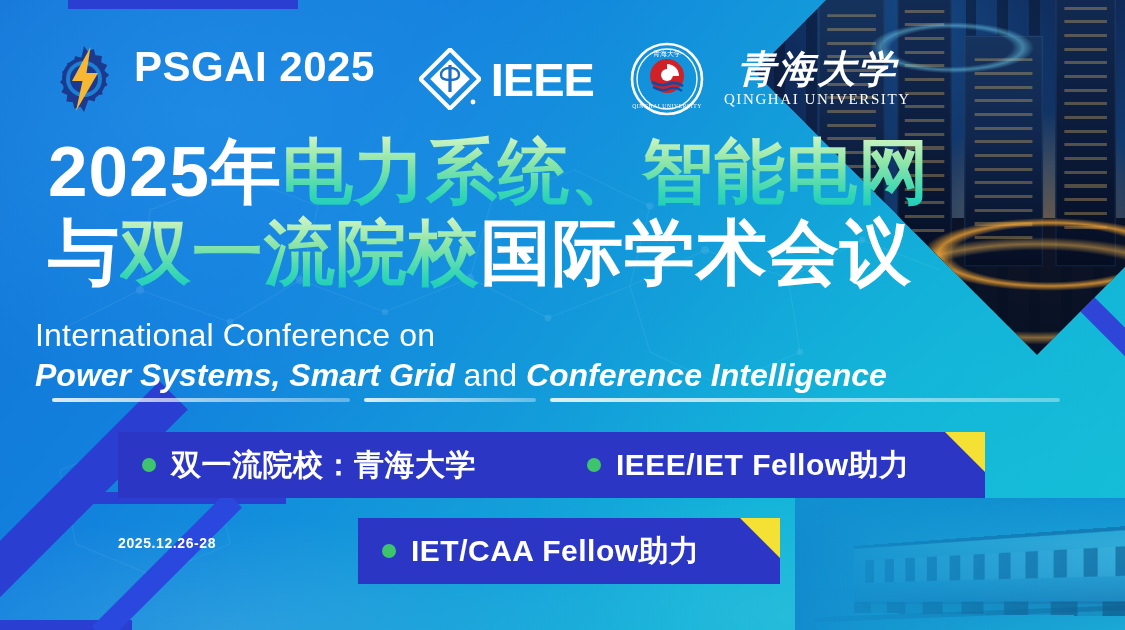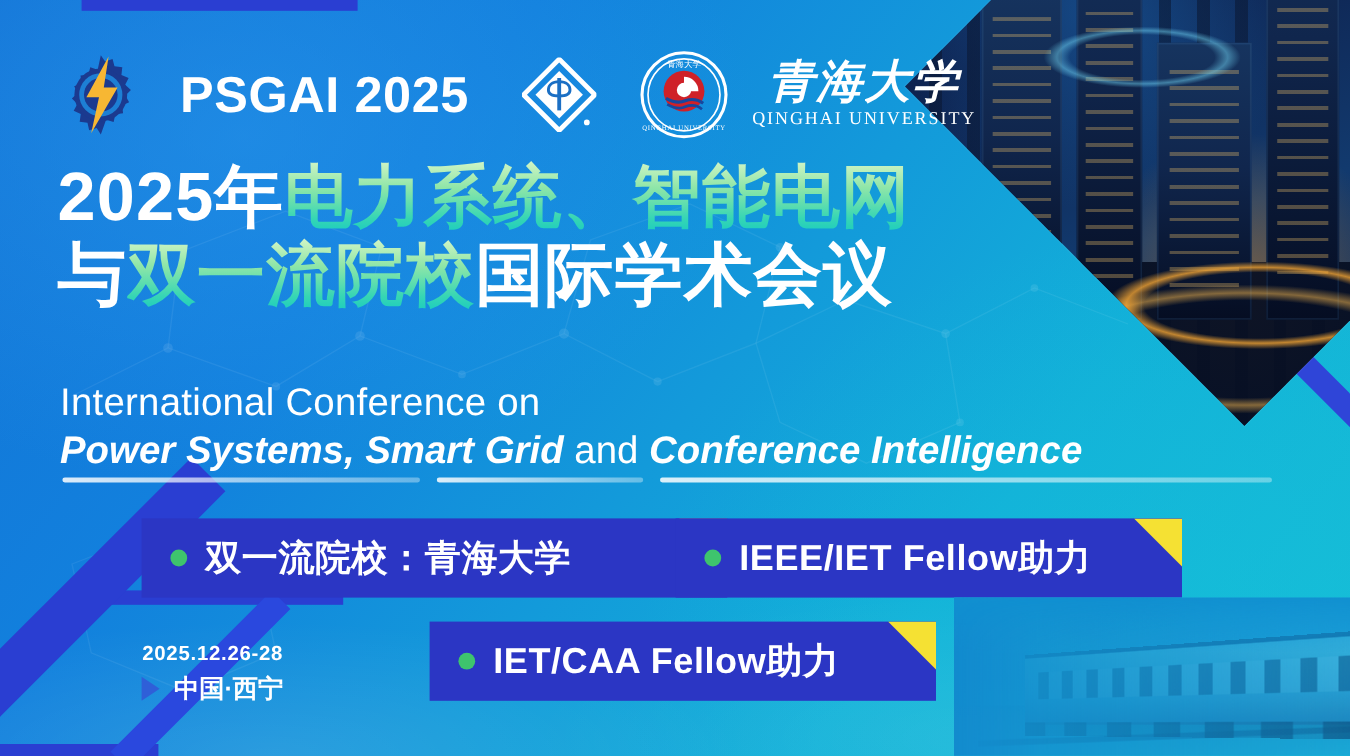--- a/index.html
+++ b/index.html
@@ -172,21 +172,21 @@
     position:absolute; left:0; right:0; top:0; height:46px;
     background:linear-gradient(to bottom, rgba(18,140,208,1), rgba(18,140,208,0));
   }
 
   
   .logo-row {
     position:absolute; left:48px; top:40px;
     display:flex; align-items:center; gap:0;
     height:78px;
   }
-  .psgai-logo { display:flex; align-items:center; gap:30px; }
+  .psgai-logo { display:flex; align-items:flex-start; gap:14px; }
   .gear-mark { width:72px; height:72px; position:relative; flex:none; }
   .psgai-text {
     font-size:42px; font-weight:bold; color:#ffffff;
     letter-spacing:.5px; white-space:nowrap;
   }
   .ieee-logo {
     display:flex; align-items:center; gap:10px;
     margin-left:44px;
   }
   .ieee-diamond { width:62px; height:62px; flex:none; }
@@ -208,33 +208,33 @@
   }
   .qh-en {
     font-family:"Liberation Serif","DejaVu Serif",serif;
     font-size:15px; color:#ffffff; letter-spacing:1.6px;
     white-space:nowrap; margin-top:1px;
   }
 
   
   .title-block { position:absolute; left:48px; top:132px; }
   .title-line {
-    font-size:57px; font-weight:bold; line-height:1.14;
+    font-size:71px; font-weight:bold; line-height:1.14;
     white-space:nowrap; letter-spacing:1px;
   }
   .t-white { color:#ffffff; }
   .t-green {
     background:linear-gradient(to bottom,#d8f6c8 0%,#8fe6a8 38%,#36d6b4 78%,#18cbc0 100%);
     -webkit-background-clip:text; background-clip:text;
     -webkit-text-fill-color:transparent; color:transparent;
   }
 
   
   .subtitle {
-    position:absolute; left:50px; top:316px;
+    position:absolute; left:35px; top:316px;
     color:#ffffff;
   }
   .sub-1 { font-size:32px; line-height:1.22; letter-spacing:.2px; white-space:nowrap; }
   .sub-2 { font-size:32px; line-height:1.30; white-space:nowrap; }
   .sub-em { font-weight:bold; font-style:italic;text-align:right; }
   .sub-plain { font-weight:normal; font-style:normal; }
   .rule-row {
     position:absolute; left:52px; top:398px;
     width:1012px; height:4px;
     display:flex; gap:14px;
@@ -274,21 +274,21 @@
   .badge-1 { left:118px; top:432px; width:488px; height:66px; }
   .badge-2 { left:563px; top:432px; width:422px; height:66px; }
   .badge-3 { left:358px; top:518px; width:422px; height:66px; }
 
   
   .datebox {
     position:absolute; left:118px; top:535px;
     text-align:right; color:#ffffff;
   }
   .date-line {
-    font-size:17px; font-weight:bold; letter-spacing:.6px;
+    font-size:14px; font-weight:bold; letter-spacing:.6px;
     white-space:nowrap;
   }
   .place-line {
     display:flex; align-items:center; justify-content:flex-end;
     gap:12px; margin-top:5px;
   }
   .play-tri {
     width:0; height:0;
     border-left:15px solid #2f5fd8;
     border-top:10px solid transparent;
@@ -386,20 +386,21 @@
     <div class="ieee-logo">
       <span class="ieee-diamond">
         <svg viewBox="0 0 62 62" width="62" height="62">
           <rect x="10" y="10" width="42" height="42" transform="rotate(45 31 31)" fill="none" stroke="#ffffff" stroke-width="4"></rect>
           <rect x="17" y="17" width="28" height="28" transform="rotate(45 31 31)" fill="#ffffff"></rect>
           <path d="M31 20 C25 20 22 23 22 27 C22 31 26 32 31 32 C36 32 40 31 40 27 C40 23 37 20 31 20 Z" fill="none" stroke="#1b6fc4" stroke-width="2.4"></path>
           <rect x="29.4" y="17" width="3.2" height="27" fill="#1b6fc4"></rect>
           <circle cx="54" cy="54" r="2.4" fill="#ffffff"></circle>
         </svg>
       </span>
+      <span class="ieee-text">IEEE</span>
     </div>
 
     <div class="qh-logo">
       <span class="qh-seal">
         <svg viewBox="0 0 74 74" width="74" height="74">
           <circle cx="37" cy="37" r="35" fill="none" stroke="#ffffff" stroke-width="2.6"></circle>
           <circle cx="37" cy="37" r="30" fill="none" stroke="#ffffff" stroke-width="1.4"></circle>
           <path d="M20 34 a17 17 0 0 1 34 0 a17 17 0 0 1 -34 0 Z" fill="#cf2128"></path>
           <path d="M37 22 a12 12 0 0 1 12 12 L37 34 Z" fill="#ffffff"></path>
           <circle cx="37" cy="33" r="6" fill="#ffffff"></circle>
@@ -439,19 +440,15 @@
     <span class="badge-dot"></span>
     <span class="badge-label">IET/CAA  Fellow助力</span>
   </div>
   <div class="badge badge-2">
     <span class="badge-dot"></span>
     <span class="badge-label">IEEE/IET Fellow助力</span>
   </div>
 
   <div class="datebox">
     <div class="date-line">2025.12.26-28</div>
-    <div class="place-line">
-      <span class="play-tri"></span>
-      <span class="place-text">中国·西宁</span>
-    </div>
   </div>
 
 </div>
 
 </body></html>

